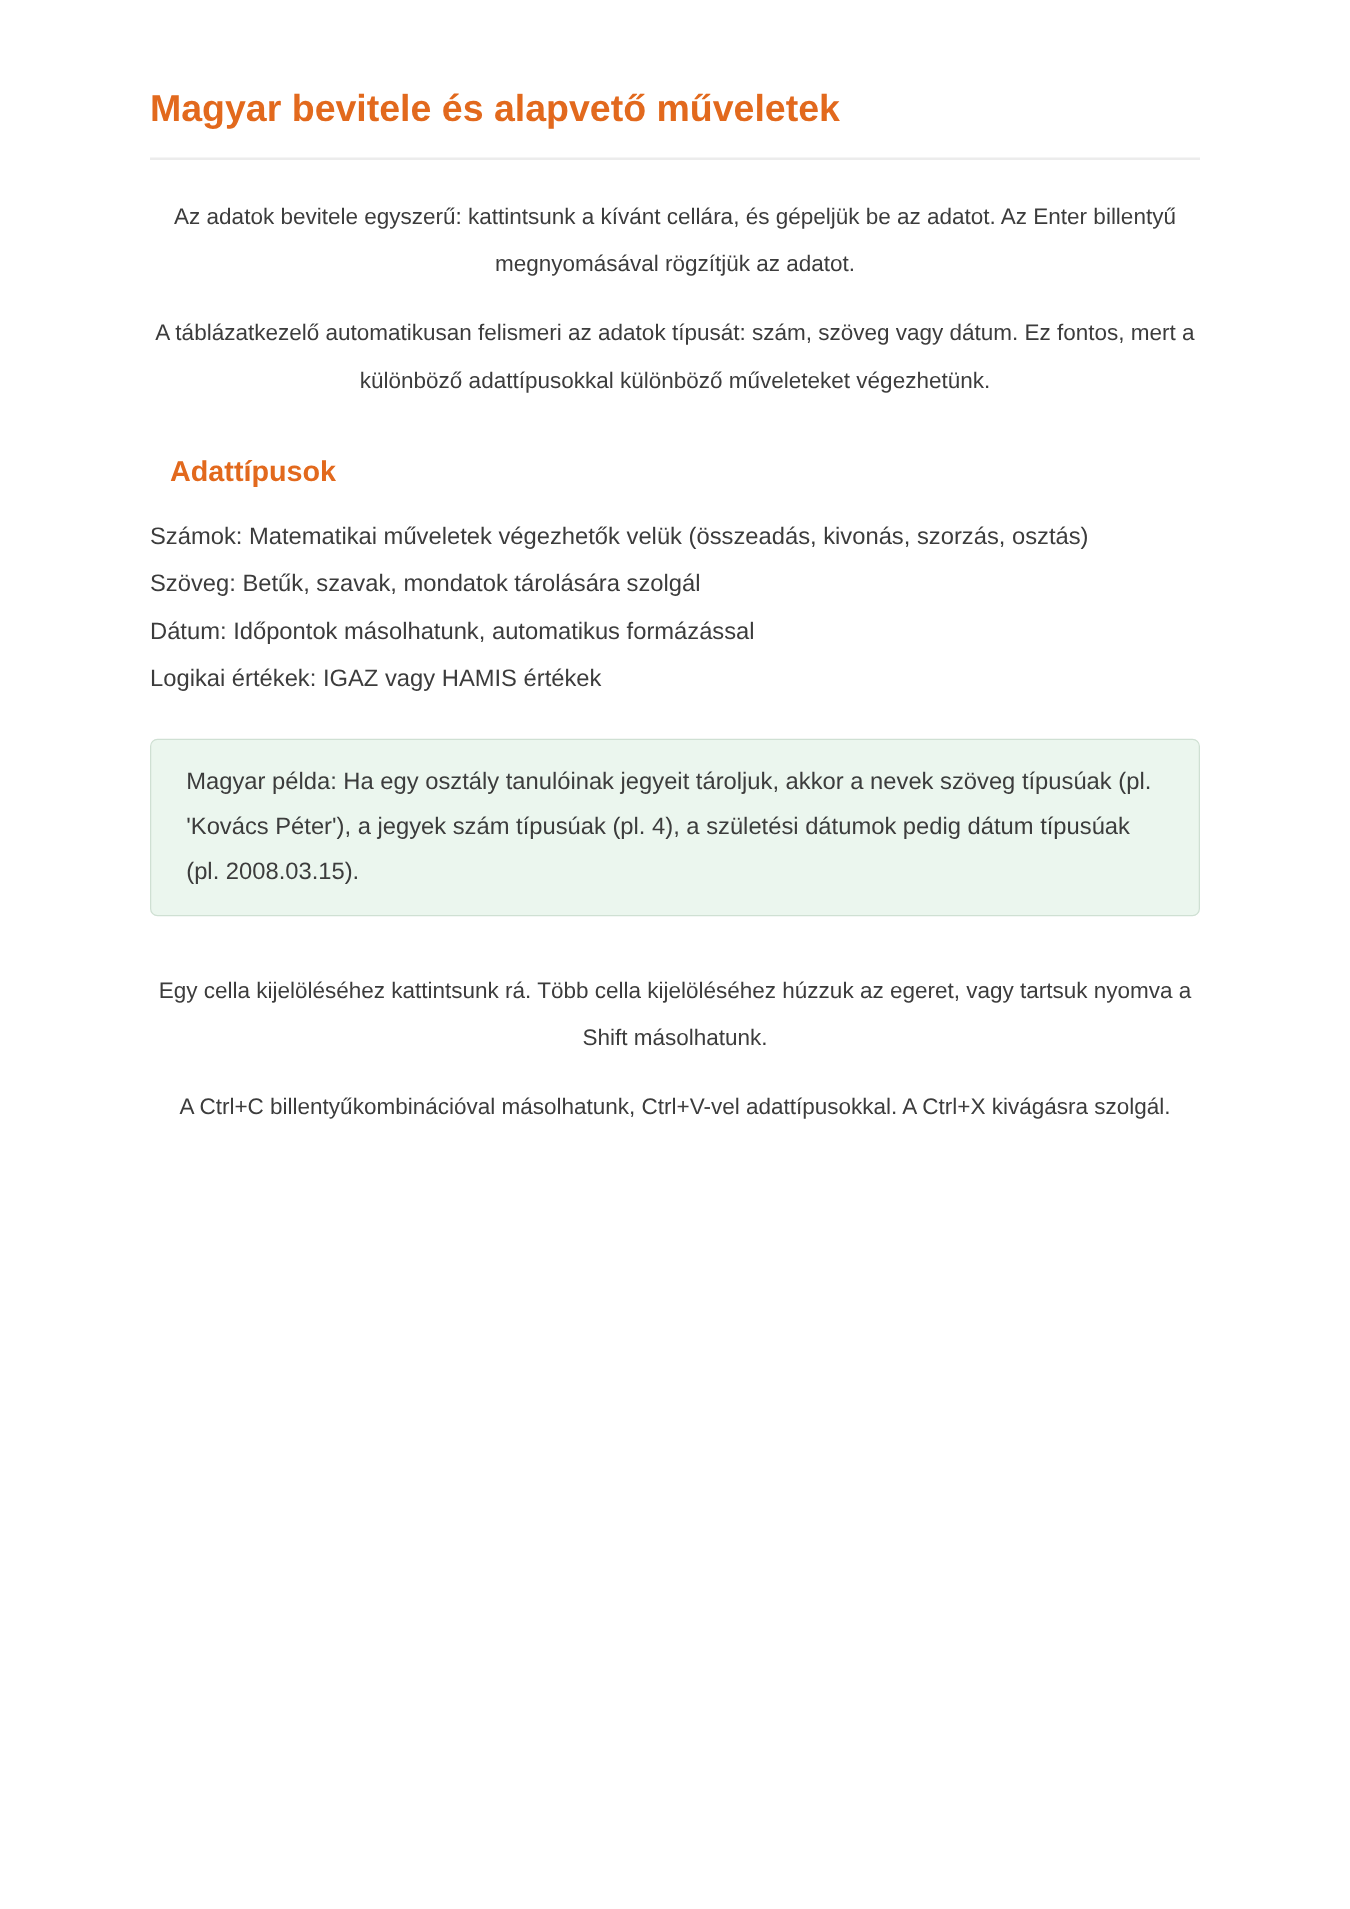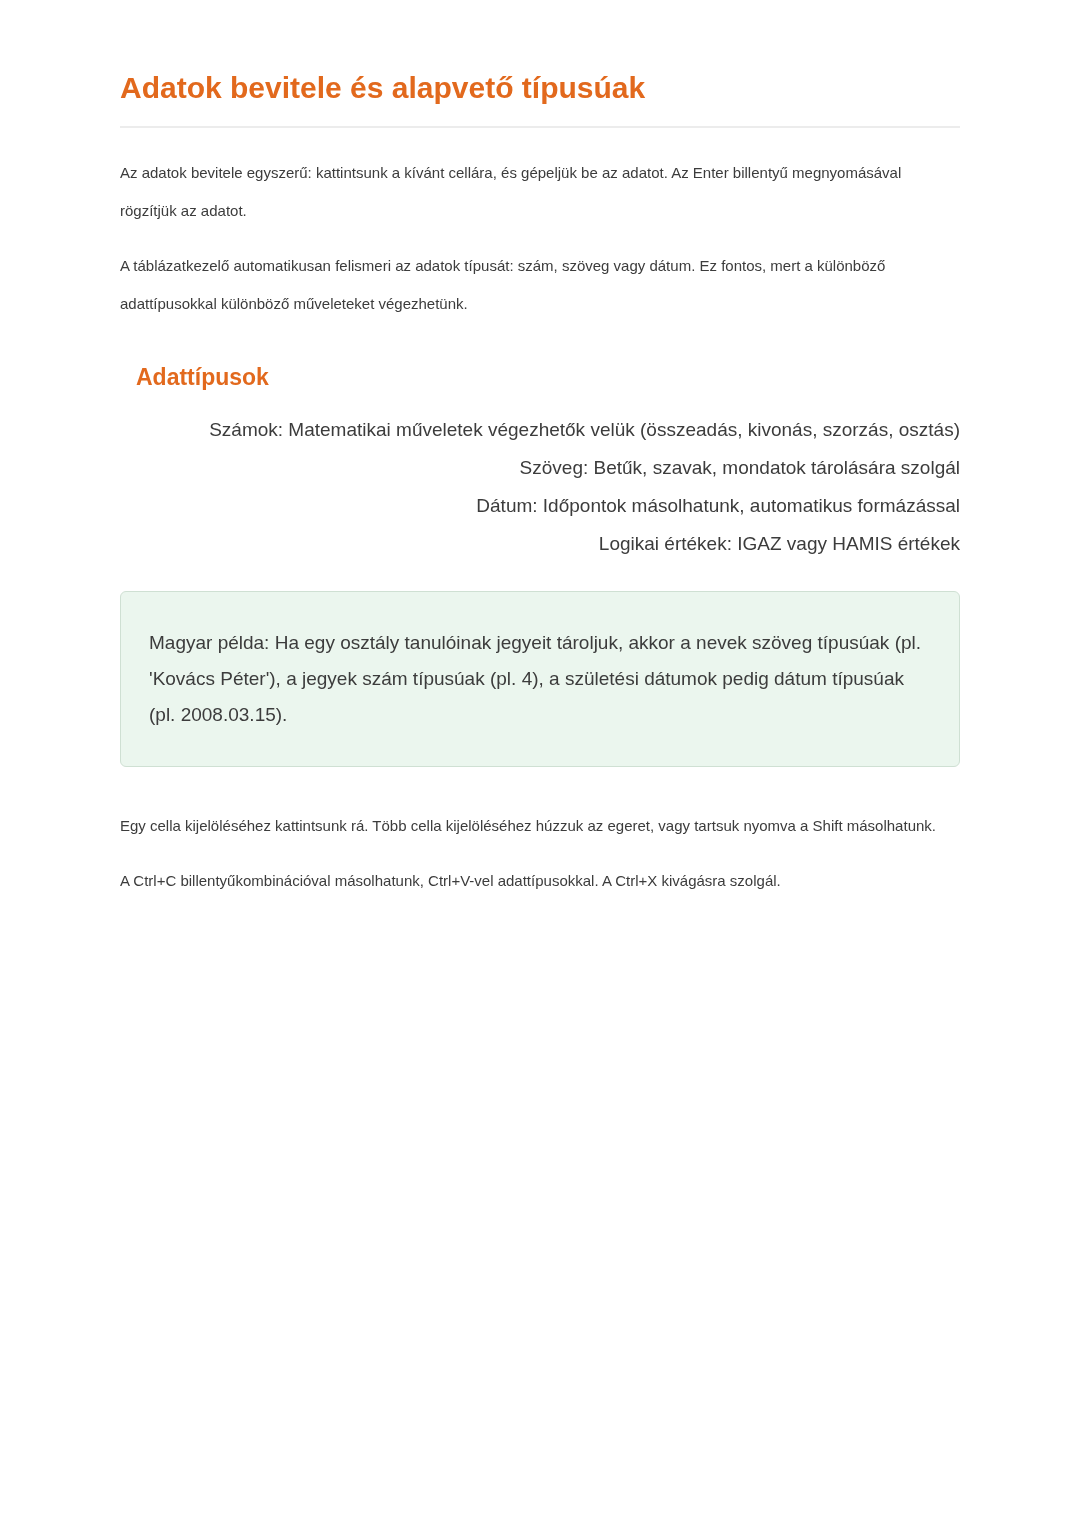--- a/index.html
+++ b/index.html
@@ -29,60 +29,61 @@
     font-weight:700;
     margin:0 0 20px 0;
     letter-spacing:0;
   }
   .title-rule{
     border:none;
     border-top:2px solid var(--rule);
     margin:0 0 26px 0;
   }
   p.body-text{
-    font-size:15px;
+    font-size:18px;
     line-height:38px;
     color:var(--body-text);
     margin:0 0 17px 0;
+    text-align:center;
   }
   h2.section-heading{
     color:var(--accent);
     font-size:23px;
     line-height:28px;
     font-weight:700;
     margin:40px 0 20px 16px;
   }
   .type-list{
     font-size:19px;
     line-height:38px;
     color:var(--body-text);
     margin:0 0 17px 0;
   }
-  .type-line{display:block;text-align:right;}
+  .type-line{display:block;}
   .callout{
     background:var(--callout-bg);
     border:1px solid var(--callout-border);
     border-radius:6px;
-    padding:33px 28px;
+    padding:16px 28px;
     margin:28px 0 40px 0;
   }
   .callout p{
     font-size:19px;
     line-height:36px;
     color:var(--body-text);
     margin:0;
   }
 </style>
 </head>
 <body>
 
 <div class="page">
   <main class="content">
 
-    <h1 class="page-title">Adatok bevitele és alapvető típusúak</h1>
+    <h1 class="page-title">Magyar bevitele és alapvető műveletek</h1>
 
     <hr class="title-rule">
 
     <p class="body-text">Az adatok bevitele egyszerű: kattintsunk a kívánt cellára, és gépeljük be az adatot. Az Enter billentyű megnyomásával rögzítjük az adatot.</p>
 
     <p class="body-text">A táblázatkezelő automatikusan felismeri az adatok típusát: szám, szöveg vagy dátum. Ez fontos, mert a különböző adattípusokkal különböző műveleteket végezhetünk.</p>
 
     <h2 class="section-heading">Adattípusok</h2>
 
     <p class="type-list">

